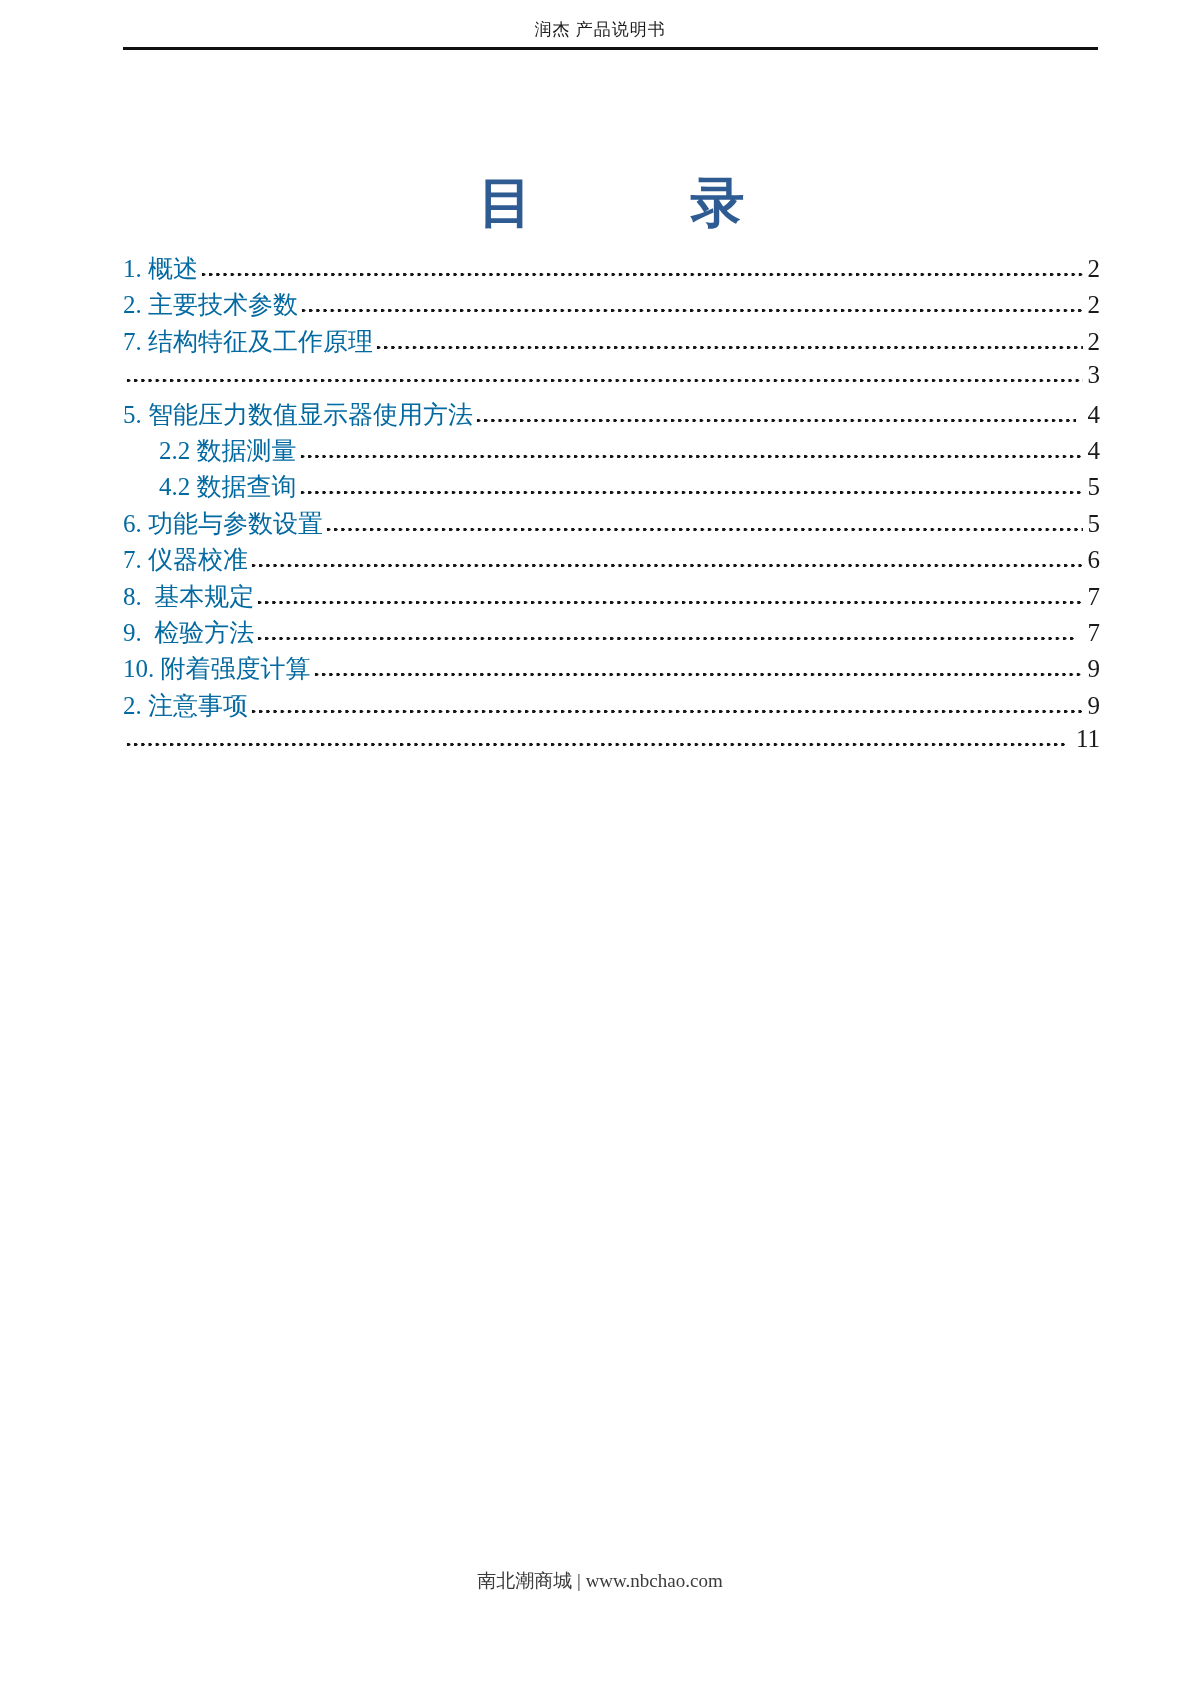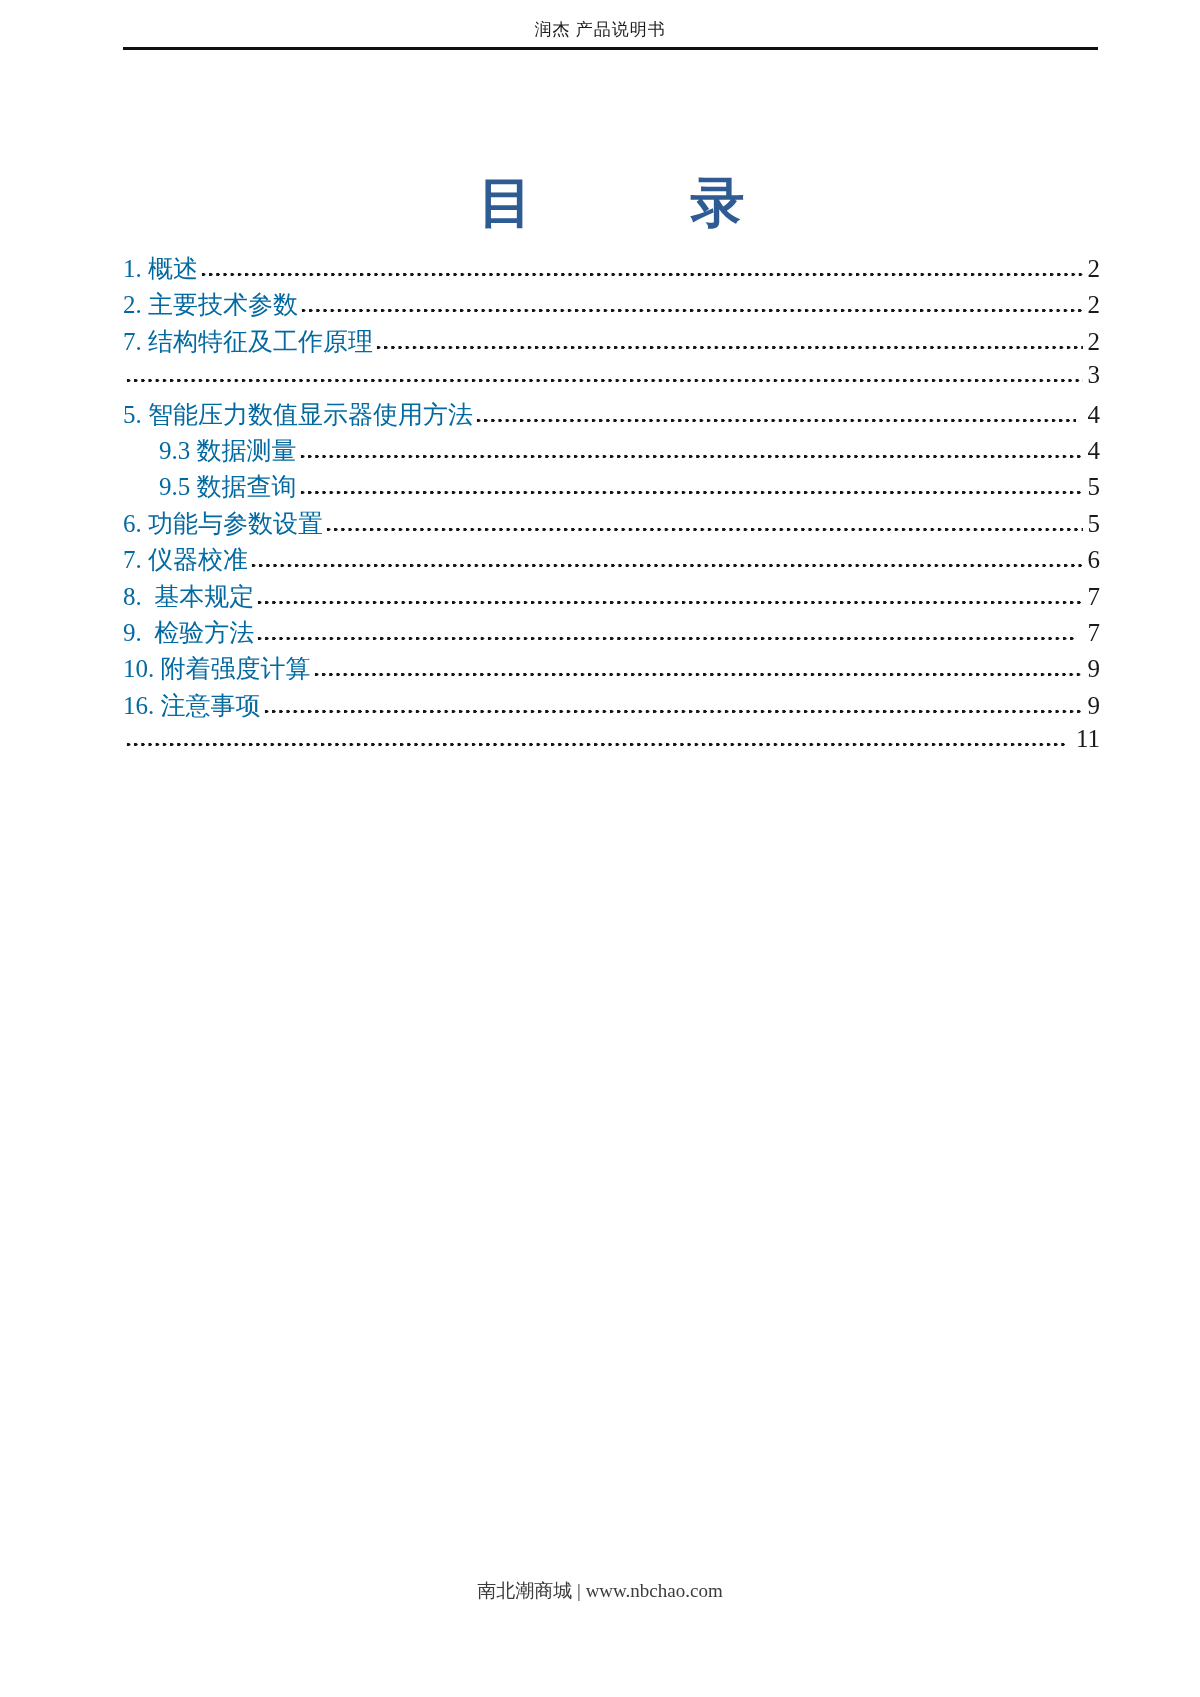--- a/index.html
+++ b/index.html
@@ -63,21 +63,21 @@
     background-position: left bottom;
   }
   .toc-page {
     flex: 0 0 auto;
     padding-left: 3px;
     color: #1a1a1a;
   }
   .page-footer {
     position: absolute;
     left: 0;
-    bottom: 93px;
+    bottom: 103px;
     width: 100%;
     text-align: center;
     font-size: 19px;
     color: #3b3b3b;
   }
 </style>
 </head>
 <body>
 
 <div class="page-header">润杰  产品说明书</div>
@@ -115,27 +115,27 @@
       <span class="toc-page">3</span>
     </div>
 
     <div class="toc-row">
       <span class="toc-label">5. 智能压力数值显示器使用方法</span>
       <span class="toc-leader"></span>
       <span class="toc-page"> 4</span>
     </div>
 
     <div class="toc-row indent">
-      <span class="toc-label">9.3 数据测量</span>
+      <span class="toc-label">2.2 数据测量</span>
       <span class="toc-leader"></span>
       <span class="toc-page">4</span>
     </div>
 
     <div class="toc-row indent">
-      <span class="toc-label">9.5 数据查询</span>
+      <span class="toc-label">4.2 数据查询</span>
       <span class="toc-leader"></span>
       <span class="toc-page">5</span>
     </div>
 
     <div class="toc-row">
       <span class="toc-label">6. 功能与参数设置</span>
       <span class="toc-leader"></span>
       <span class="toc-page">5</span>
     </div>
 
@@ -157,21 +157,21 @@
       <span class="toc-page"> 7</span>
     </div>
 
     <div class="toc-row">
       <span class="toc-label">10. 附着强度计算</span>
       <span class="toc-leader"></span>
       <span class="toc-page">9</span>
     </div>
 
     <div class="toc-row">
-      <span class="toc-label">16. 注意事项</span>
+      <span class="toc-label">2. 注意事项</span>
       <span class="toc-leader"></span>
       <span class="toc-page">9</span>
     </div>
 
     <div class="toc-row">
       <span class="toc-leader"></span>
       <span class="toc-page"> 11</span>
     </div>
 
   </div>

